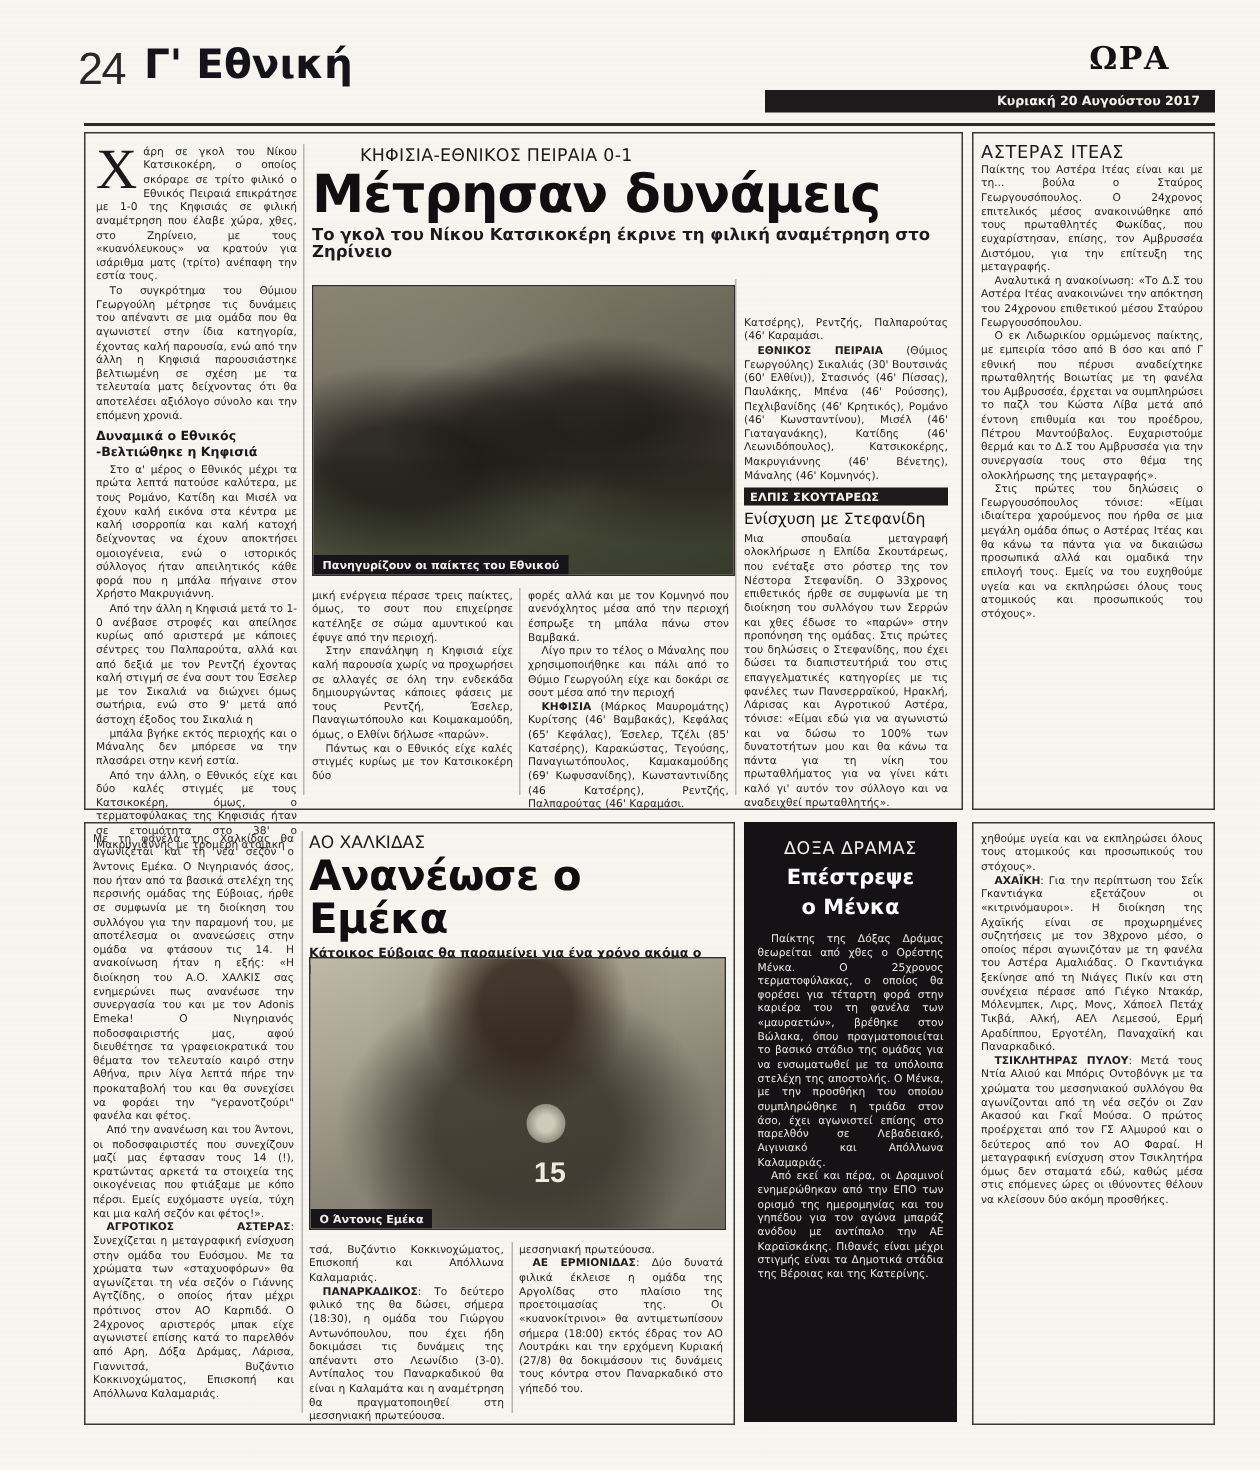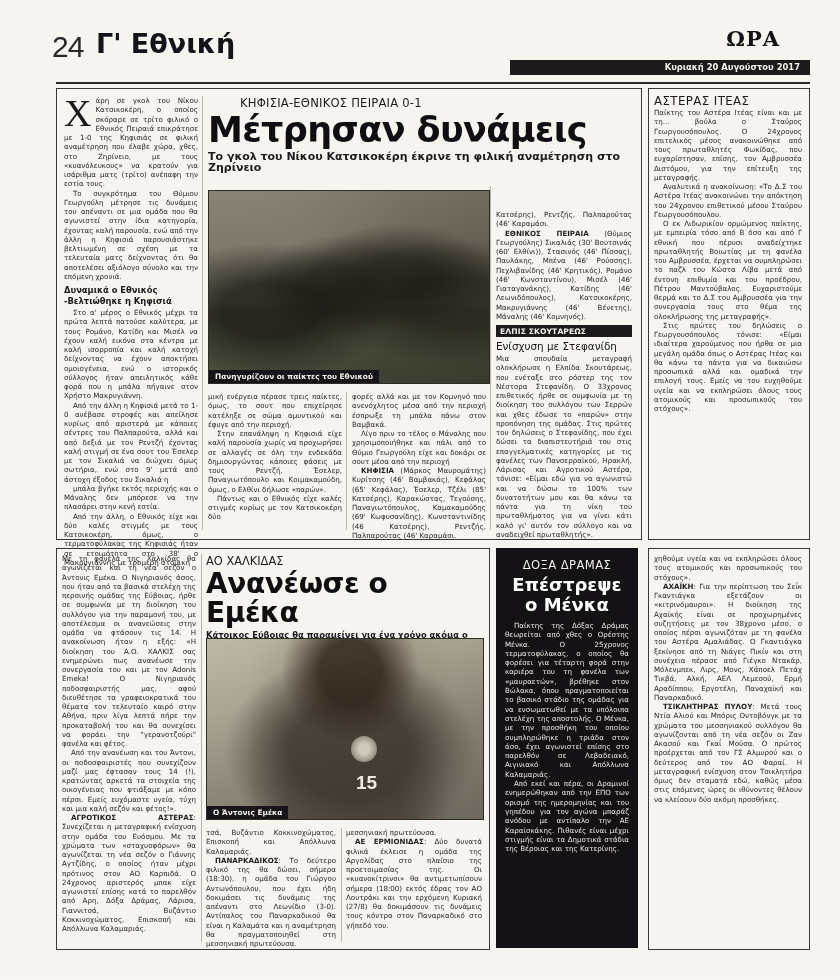--- a/index.html
+++ b/index.html
@@ -150,21 +150,21 @@
 
   
   .blackbox{
     position:absolute;background:#141215;color:#f2f0ea;
     padding:0;overflow:hidden;
   }
   .blackbox .bb-kicker{
     font-size:11.6px;letter-spacing:.4px;color:#f2f0ea;text-align:center;margin-top:10px;
   }
   .blackbox .bb-head{
-    font-size:18px;font-weight:bold;line-height:20px;color:#fff;text-align:center;margin:3px 0 6px 0;
+    font-size:14px;font-weight:bold;line-height:20px;color:#fff;text-align:center;margin:3px 0 6px 0;
   }
   .blackbox p{
     font-size:7.1px;line-height:9.3px;text-align:justify;text-indent:9px;
     color:#ece9e2;margin:0;padding:0 9px;
   }
 
   
   .lowhead-kicker{font-size:11.4px;color:#1d1a1d;}
   .lowhead{
     font-size:28px;font-weight:bold;line-height:29px;color:#100e11;margin:1px 0 3px 0;letter-spacing:-.4px;

